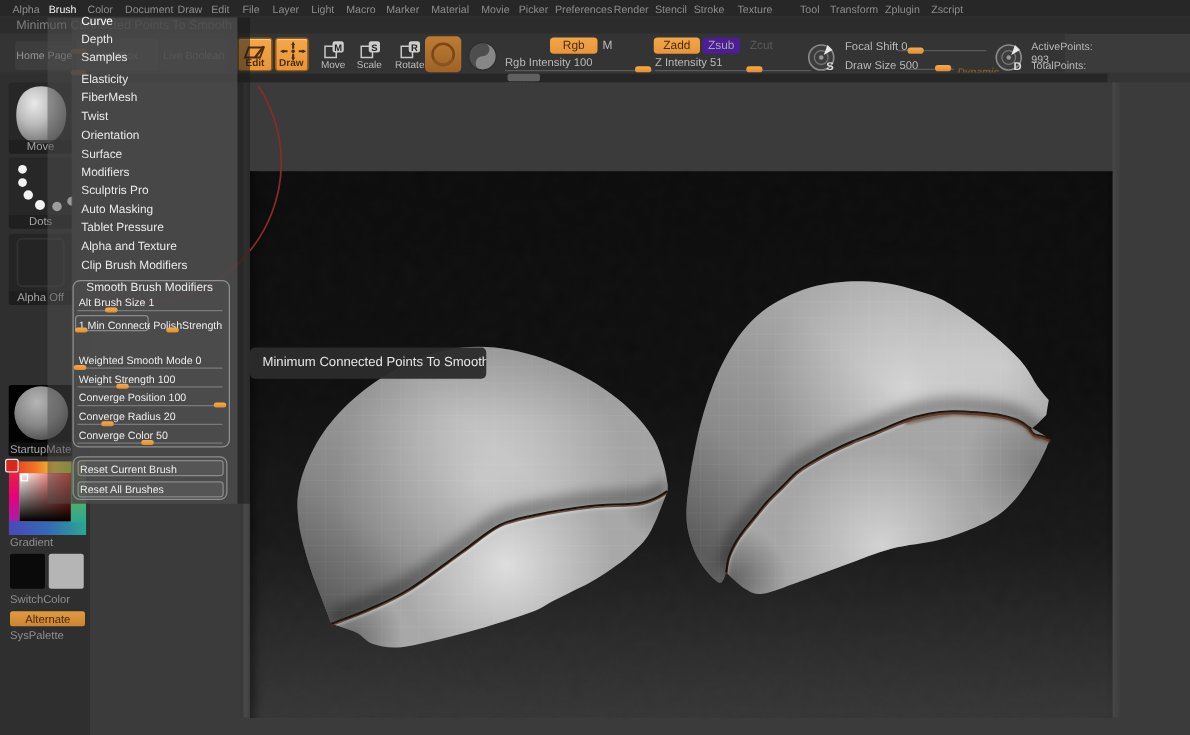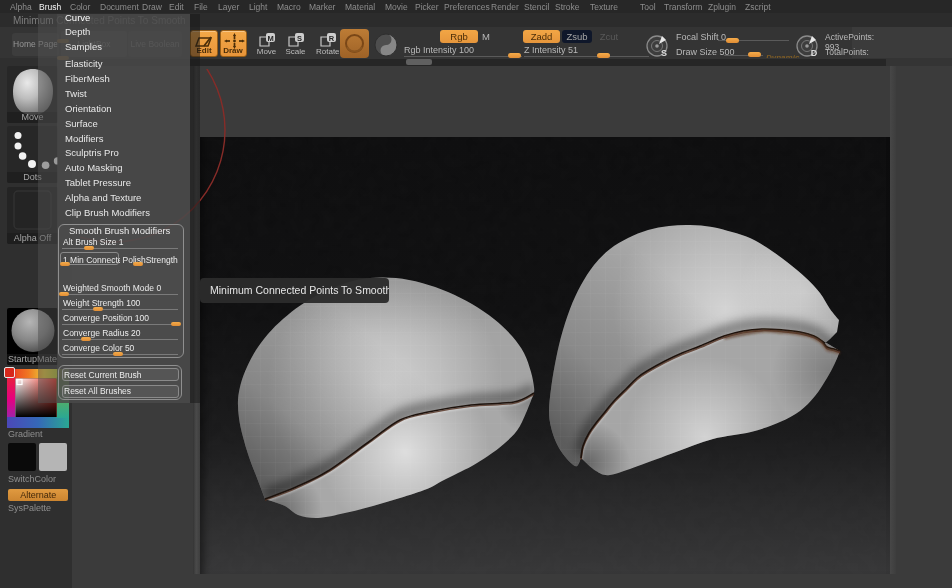--- a/index.html
+++ b/index.html
@@ -37,21 +37,21 @@
 .ticon { position:absolute; top:5px; }
 .ticon .lbl { position:absolute; top:15px; width:100%; text-align:center;
   font-size:8px; color:#bdbdbd; }
 #brushbtn { left:340px; top:2px; width:29px; height:29px; border-radius:4px;
   background:linear-gradient(#bd7c35,#9e6227); }
 .smallbtn { position:absolute; font-size:9.5px; text-align:center; border-radius:3px; }
 .mrgb { left:402px; top:4px; width:26px; height:13px; color:#b9b9b9;margin-top:29px; }
 .rgbb { left:440px; top:3px; width:38px; height:13px; background:linear-gradient(#f2a645,#e6963c); color:#4a2d08; line-height:13px;}
 .mb   { left:479px; top:4px; width:14px; height:13px; color:#b9b9b9; }
 .zadd { left:523px; top:3px; width:37px; height:13px; background:linear-gradient(#f2a645,#e6963c); color:#4a2d08; line-height:13px;}
-.zsub { left:562px; top:3px; width:30px; height:13px; background:#0f172a; color:#a5a5a5; line-height:13px;}
+.zsub { left:562px; top:3px; width:30px; height:13px; background:#4c1d95; color:#a5a5a5; line-height:13px;}
 .zcut { left:596px; top:4px; width:26px; height:13px; color:#595959; }
 .slidelbl { position:absolute; font-size:9px; color:#b9b9b9; white-space:nowrap; }
 .track1 { position:absolute; height:1px; background:#5a5a5a; }
 .shandle { position:absolute; width:13px; height:5px; border-radius:2.5px;
   background:linear-gradient(#f5ab4a,#e08d35); }
 .dynamic { position:absolute; left:766px; top:26px; font-size:8px; font-weight:bold;
   color:#7d5c26; font-style:italic; }
 .points { position:absolute; left:825px; font-size:8.5px; color:#b9b9b9; }
 
 

